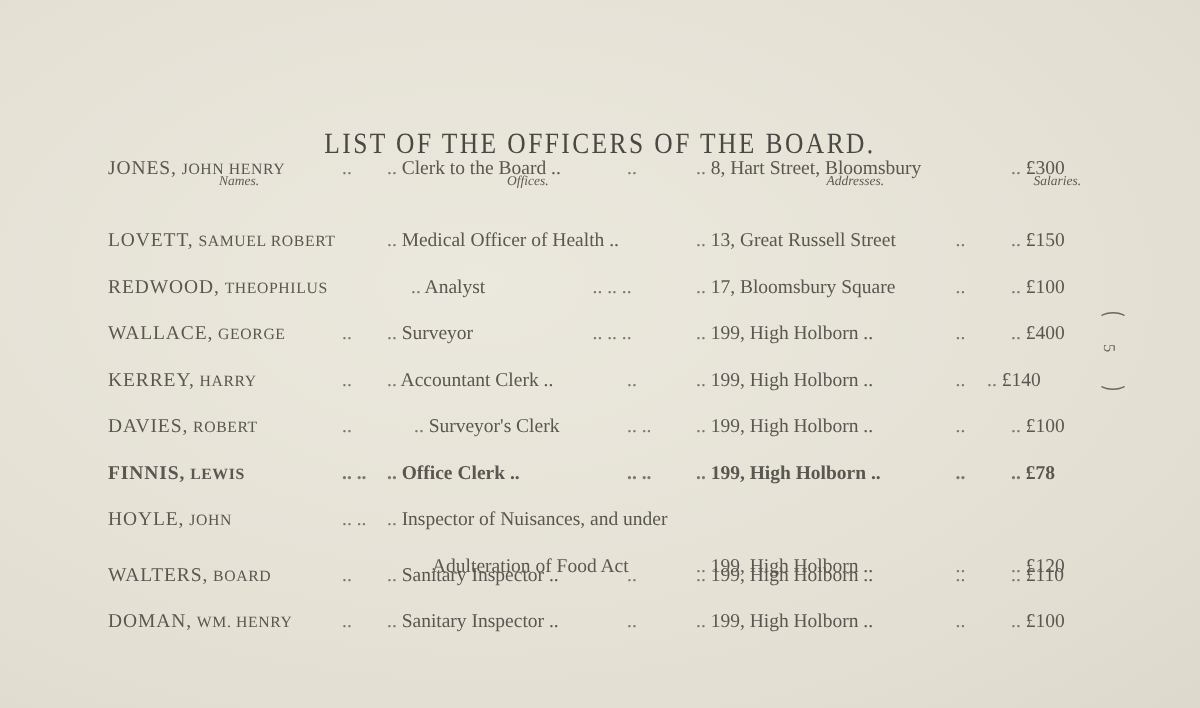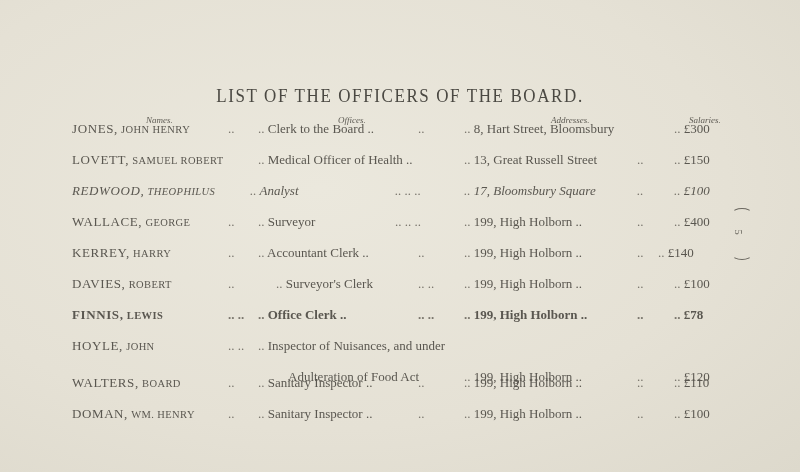--- a/index.html
+++ b/index.html
@@ -51,42 +51,42 @@
 <div class="page">
 
   <div class="title">LIST OF THE OFFICERS OF THE BOARD.</div>
 
   <div class="header-row" style="left:146px;">Names.</div>
   <div class="header-row" style="left:338px;">Offices.</div>
   <div class="header-row" style="left:551px;">Addresses.</div>
   <div class="header-row" style="left:689px;">Salaries.</div>
 
   <div id="rows">
-      <div class="row" style="top: 121px;">
+      <div class="row" style="top: 104px;">
         <span class="cell name" style="left:72px"><span class="surname">JONES,</span> <span class="sc">JOHN HENRY</span></span>
         <span class="cell dots" style="left:228px">..</span>
         <span class="cell" style="left:258px"><span class="dots">.. </span><span>Clerk to the Board ..</span></span>
         <span class="cell dots" style="left:418px">..</span>
         <span class="cell" style="left:464px;top:0px"><span class="dots">.. </span><span>8, Hart Street, Bloomsbury</span></span>
         <span class="cell dots" style="left:637px;top:0px"></span>
         <span class="cell" style="left:674px;top:0px"><span class="dots">.. </span><span>£300</span></span>
       </div>
       <div class="row" style="top: 152px;">
         <span class="cell name" style="left:72px"><span class="surname">LOVETT,</span> <span class="sc">SAMUEL ROBERT</span></span>
         <span class="cell dots" style="left:228px"></span>
         <span class="cell" style="left:258px"><span class="dots">.. </span><span>Medical Officer of Health ..</span></span>
         <span class="cell dots" style="left:418px"></span>
         <span class="cell" style="left:464px;top:0px"><span class="dots">.. </span><span>13, Great Russell Street</span></span>
         <span class="cell dots" style="left:637px;top:0px">..</span>
         <span class="cell" style="left:674px;top:0px"><span class="dots">.. </span><span>£150</span></span>
       </div>
-      <div class="row" style="top: 183px; font-style: italic;">
+      <div class="row" style="top: 183px;">
         <span class="cell name" style="left:72px"><span class="surname">REDWOOD,</span> <span class="sc">THEOPHILUS</span></span>
         <span class="cell dots" style="left:228px"></span>
-        <span class="cell" style="left:250px"><span class="dots">.. </span><span>Analyst</span></span>
+        <span class="cell" style="left:274px"><span class="dots">.. </span><span>Analyst</span></span>
         <span class="cell dots" style="left:395px">..   ..   ..</span>
         <span class="cell" style="left:464px;top:0px"><span class="dots">.. </span><span>17, Bloomsbury Square</span></span>
         <span class="cell dots" style="left:637px;top:0px">..</span>
         <span class="cell" style="left:674px;top:0px"><span class="dots">.. </span><span>£100</span></span>
       </div>
       <div class="row" style="top: 214px;">
         <span class="cell name" style="left:72px"><span class="surname">WALLACE,</span> <span class="sc">GEORGE</span></span>
         <span class="cell dots" style="left:228px">..</span>
         <span class="cell" style="left:258px"><span class="dots">.. </span><span>Surveyor</span></span>
         <span class="cell dots" style="left:395px">..   ..   ..</span>

